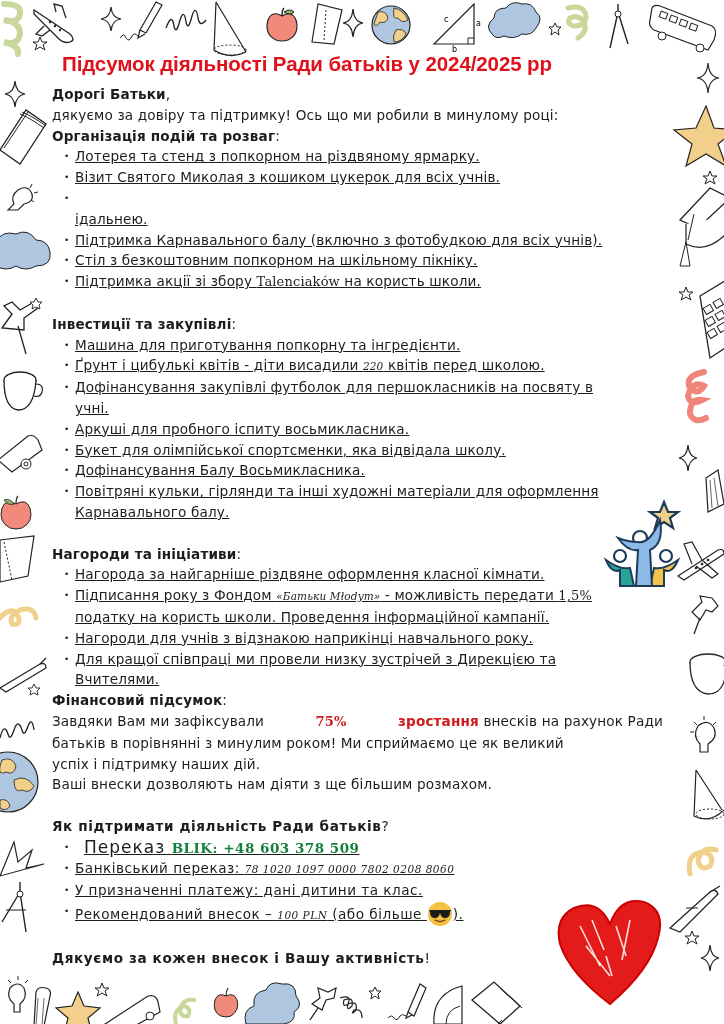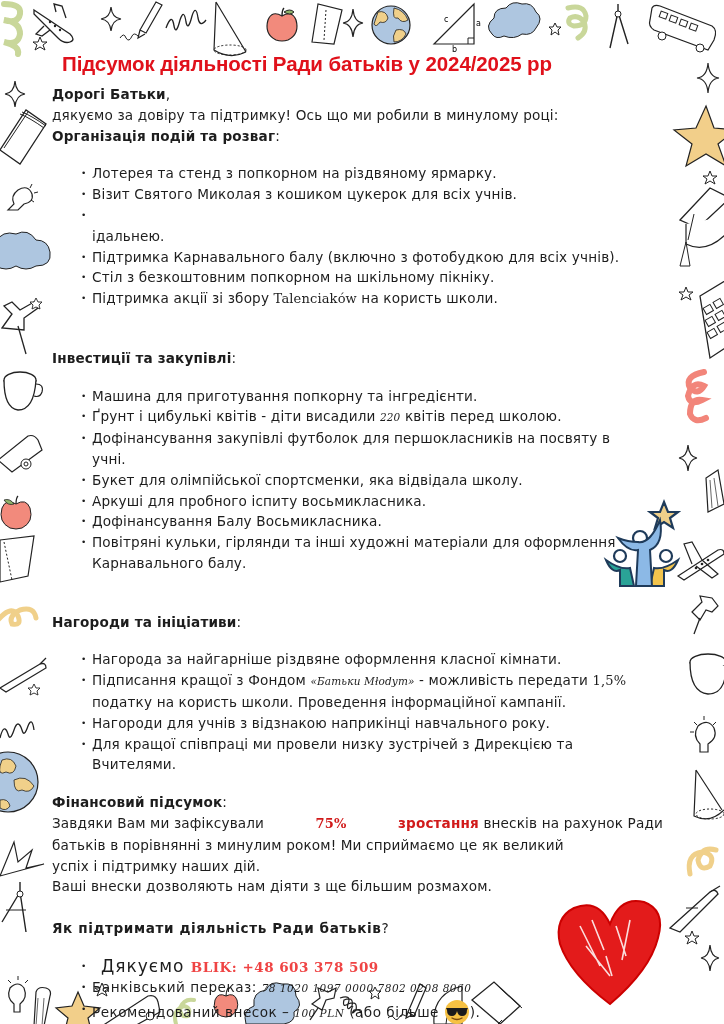--- a/index.html
+++ b/index.html
@@ -5,30 +5,30 @@
   html, body { margin: 0; padding: 0; background: #ffffff; }
   body { width: 724px; height: 1024px; position: relative; overflow: hidden; font-family: "DejaVu Sans", sans-serif; color: #1d1d1d; }
   .page { position: absolute; left: 0; top: 0; width: 724px; height: 1024px; }
   .deco { position: absolute; }
   .deco svg { display: block; overflow: visible; }
   .title { position: absolute; left: 62px; top: 52px; font-family: "Liberation Sans", sans-serif; font-weight: bold; color: #e0111b; font-size: 20.5px; letter-spacing: -0.1px; white-space: nowrap; }
   .content { position: absolute; left: 52px; top: 84px; width: 620px; font-size: 13.6px; line-height: 20.8px; letter-spacing: 0.15px; }
   .b { font-weight: bold; }
   .p { margin: 0; white-space: nowrap; }
   .sec { margin: 0; font-weight: bold; white-space: nowrap; }
-  ul { list-style: none; margin: 17px; padding: 0 0 0 12px; }
+  ul { list-style: none; margin: 0; padding: 0 0 0 12px; text-decoration: underline; }
   li { position: relative; padding-left: 11px; white-space: nowrap; }
   li::before { content: "•"; position: absolute; left: 0; top: 0; font-size: 9px; }
   li.wrap { white-space: normal; }
   .serif-sm { font-family: "DejaVu Serif", serif; font-size: 13px; }
   .serif-it { font-family: "DejaVu Serif", serif; font-style: italic; font-size: 10.5px; }
   .red { color: #d11a1a; margin-left: 47px; }
   .gap { height: 20.8px; }
   .blik { font-size: 17px; letter-spacing: 1px; padding-left: 20px !important; }
-  .blik .num { font-family: "DejaVu Serif", serif; font-weight: bold; color: #ef4444; font-size: 13.5px; letter-spacing: 0.5px; }
+  .blik .num { font-family: "DejaVu Serif", serif; font-weight: bold; color: #15803d; font-size: 13.5px; letter-spacing: 0.5px; }
   .final { margin: 0; font-weight: bold; letter-spacing: 0.6px; white-space: nowrap; }
   .emoji { display: inline-block; width: 26px; height: 26px; vertical-align: -8px; }
 </style>
 </head>
 <body>
 
 <div class="page">
 
   <div class="deco" style="left:0;top:0">
     <svg width="26" height="52">
@@ -453,48 +453,49 @@
       <li><span>Підтримка акції зі збору </span><span class="serif-sm">Talenciaków</span><span> на користь школи.</span></li>
     </ul>
 
     <div class="gap"></div>
 
     <p class="sec"><span>Інвестиції та закупівлі</span><span style="font-weight:normal">:</span></p>
     <ul>
       <li>Машина для приготування попкорну та інгредієнти.</li>
       <li><span>Ґрунт і цибулькі квітів - діти висадили </span><span class="serif-it">220</span><span> квітів перед школою.</span></li>
       <li><span>Дофінансування закупівлі футболок для першокласників на посвяту в</span><br><span>учні.</span></li>
+      <li>Аркуші для пробного іспиту восьмикласника.</li>
       <li>Букет для олімпійської спортсменки, яка відвідала школу.</li>
-      <li>Аркуші для пробного іспиту восьмикласника.</li>
       <li>Дофінансування Балу Восьмикласника.</li>
       <li><span>Повітряні кульки, гірлянди та інші художні матеріали для оформлення</span><br><span>Карнавального балу.</span></li>
     </ul>
 
     <div class="gap"></div>
 
     <p class="sec"><span>Нагороди та ініціативи</span><span style="font-weight:normal">:</span></p>
     <ul>
       <li>Нагорода за найгарніше різдвяне оформлення класної кімнати.</li>
-      <li><span>Підписання кращої з Фондом </span><span class="serif-it">«Батьки Młodym»</span><span> - можливість передати </span><span class="serif-sm">1,5%</span><br><span>податку на користь школи. Проведення інформаційної кампанії.</span></li>
+      <li><span>Підписання року з Фондом </span><span class="serif-it">«Батьки Młodym»</span><span> - можливість передати </span><span class="serif-sm">1,5%</span><br><span>податку на користь школи. Проведення інформаційної кампанії.</span></li>
       <li>Нагороди для учнів з відзнакою наприкінці навчального року.</li>
       <li><span>Для кращої співпраці ми провели низку зустрічей з Дирекцією та</span><br><span>Вчителями.</span></li>
     </ul>
 
     <p class="sec"><span>Фінансовий підсумок</span><span style="font-weight:normal">:</span></p>
     <p class="p"><span>Завдяки Вам ми зафіксували </span><span class="serif-sm red b">75%</span> <span class="b red">зростання</span><span> внесків на рахунок Ради</span></p>
     <p class="p">батьків в порівнянні з минулим роком! Ми сприймаємо це як великий</p>
     <p class="p">успіх і підтримку наших дій.</p>
     <p class="p">Ваші внески дозволяють нам діяти з ще більшим розмахом.</p>
 
     <div class="gap"></div>
 
     <p class="sec" style="letter-spacing:0.6px"><span>Як підтримати діяльність Ради батьків</span><span style="font-weight:normal">?</span></p>
     <ul>
-      <li class="blik"><span>Дякуємо </span><span class="num">BLIK: +48 603 378 509</span></li>
+      <li class="blik"><span>Переказ </span><span class="num">BLIK: +48 603 378 509</span></li>
       <li style="letter-spacing:0.5px"><span>Банківський переказ</span><span>: </span><span class="serif-it">78 1020 1097 0000 7802 0208 8060</span></li>
+      <li style="letter-spacing:0.5px">У призначенні платежу: дані дитини та клас.</li>
       <li style="letter-spacing:0.5px"><span>Рекомендований внесок – </span><span class="serif-it">100 PLN</span><span> (або більше </span><span class="emoji"><svg width="26" height="26" viewBox="0 0 26 26">
               <circle cx="13" cy="13" r="12" fill="#f6c143"></circle>
               <path d="M2 9 l22 0 l-1 2 q0 6 -5 6 q-4 0 -5 -5 q-1 5 -5 5 q-5 0 -5 -6z" fill="#1b1b1b"></path>
               <path d="M8 19 q5 3 10 0" fill="none" stroke="#7a4a10" stroke-width="1.4" stroke-linecap="round"></path>
             </svg></span><span>).</span></li>
     </ul>
 
     <div class="gap"></div>
 
     <p class="final"><span>Дякуємо за кожен внесок і Вашу активність</span><span style="font-weight:normal">!</span></p>

